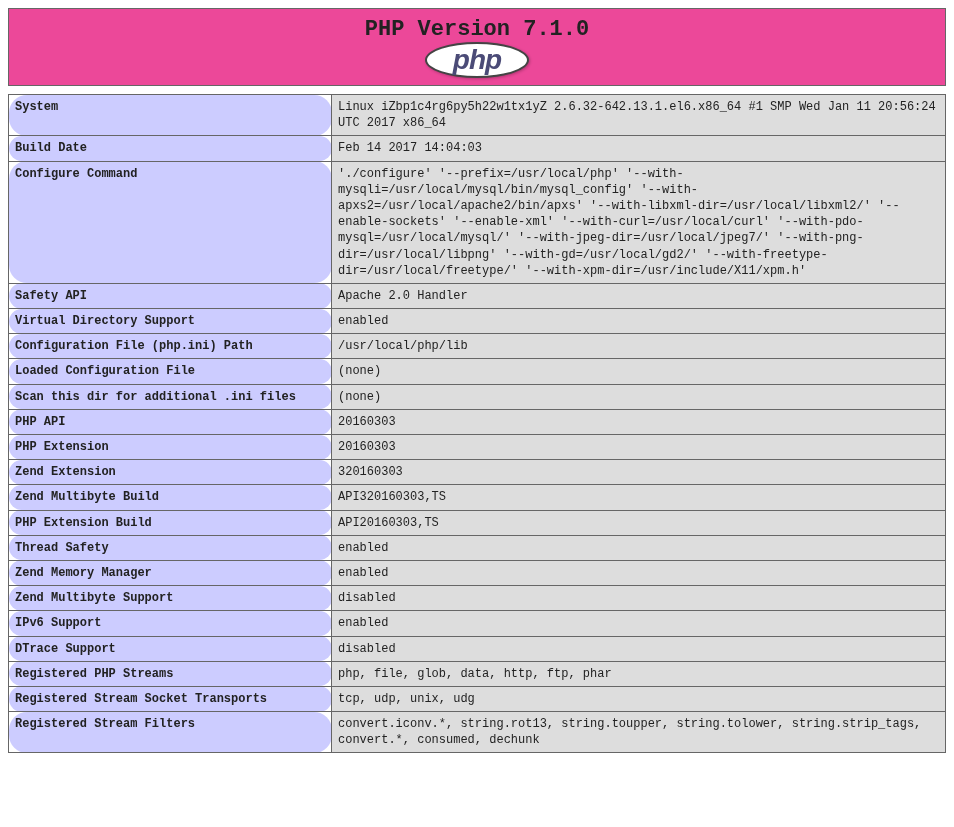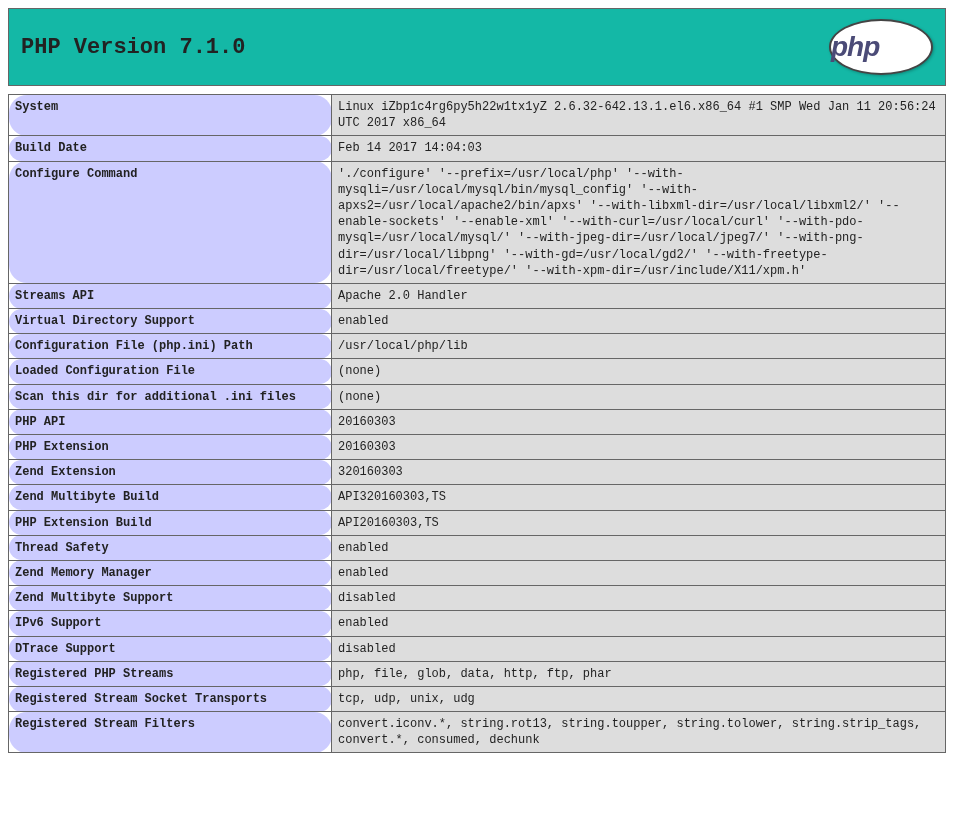--- a/index.html
+++ b/index.html
@@ -5,45 +5,47 @@
   body {
     margin: 0;
     padding: 0;
     background: #ffffff;
     font-family: "Courier New", monospace;
     font-size: 12px;
     color: #222;
     width: 954px;
   }
   .header-box {
-    background: #14b8a6;
+    background: #ec4899;
     border: 1px solid #666;
     margin: 8px;
     padding: 8px 12px;
     position: relative;
     height: 60px;
     display: flex;
     align-items: center;
     justify-content: space-between;
+    flex-direction: column;
   }
   .header-box h1 {
     margin: 0;
     font-size: 22px;
     font-weight: bold;
     color: #222;
     font-family: "Courier New", monospace;
   }
   .php-logo {
     width: 100px;
     height: 52px;
     background: #ffffff;
     border-radius: 50% / 50%;
     border: 2px solid #444;
     display: flex;
     align-items: center;
+    justify-content: center;
     box-shadow: 1px 1px 3px rgba(0,0,0,0.25);
   }
   .php-logo span {
     font-family: Arial, sans-serif;
     font-weight: bold;
     font-style: italic;
     font-size: 28px;
     color: #4b4b77;
     letter-spacing: -1px;
   }
@@ -91,21 +93,21 @@
       </tr>
       <tr>
         <td class="e">Build Date</td>
         <td class="v">Feb 14 2017 14:04:03</td>
       </tr>
       <tr>
         <td class="e">Configure Command</td>
         <td class="v">'./configure' '--prefix=/usr/local/php' '--with-mysqli=/usr/local/mysql/bin/mysql_config' '--with-apxs2=/usr/local/apache2/bin/apxs' '--with-libxml-dir=/usr/local/libxml2/' '--enable-sockets' '--enable-xml' '--with-curl=/usr/local/curl' '--with-pdo-mysql=/usr/local/mysql/' '--with-jpeg-dir=/usr/local/jpeg7/' '--with-png-dir=/usr/local/libpng' '--with-gd=/usr/local/gd2/' '--with-freetype-dir=/usr/local/freetype/' '--with-xpm-dir=/usr/include/X11/xpm.h'</td>
       </tr>
       <tr>
-        <td class="e">Streams API</td>
+        <td class="e">Safety API</td>
         <td class="v">Apache 2.0 Handler</td>
       </tr>
       <tr>
         <td class="e">Virtual Directory Support</td>
         <td class="v">enabled</td>
       </tr>
       <tr>
         <td class="e">Configuration File (php.ini) Path</td>
         <td class="v">/usr/local/php/lib</td>
       </tr>

